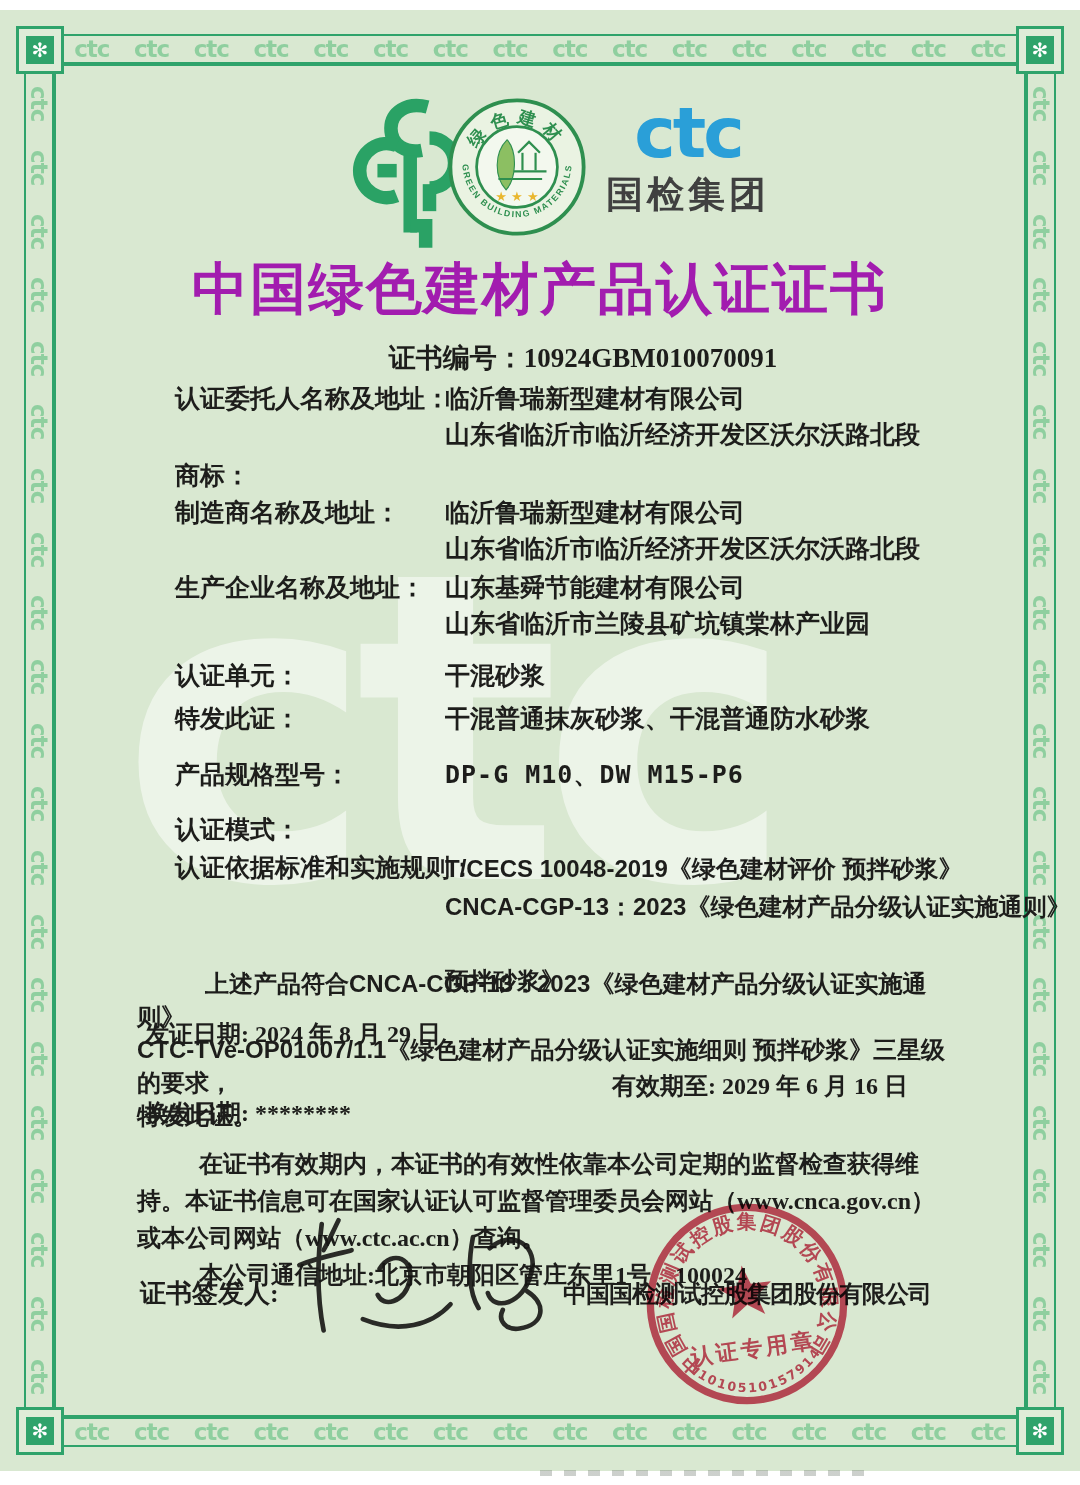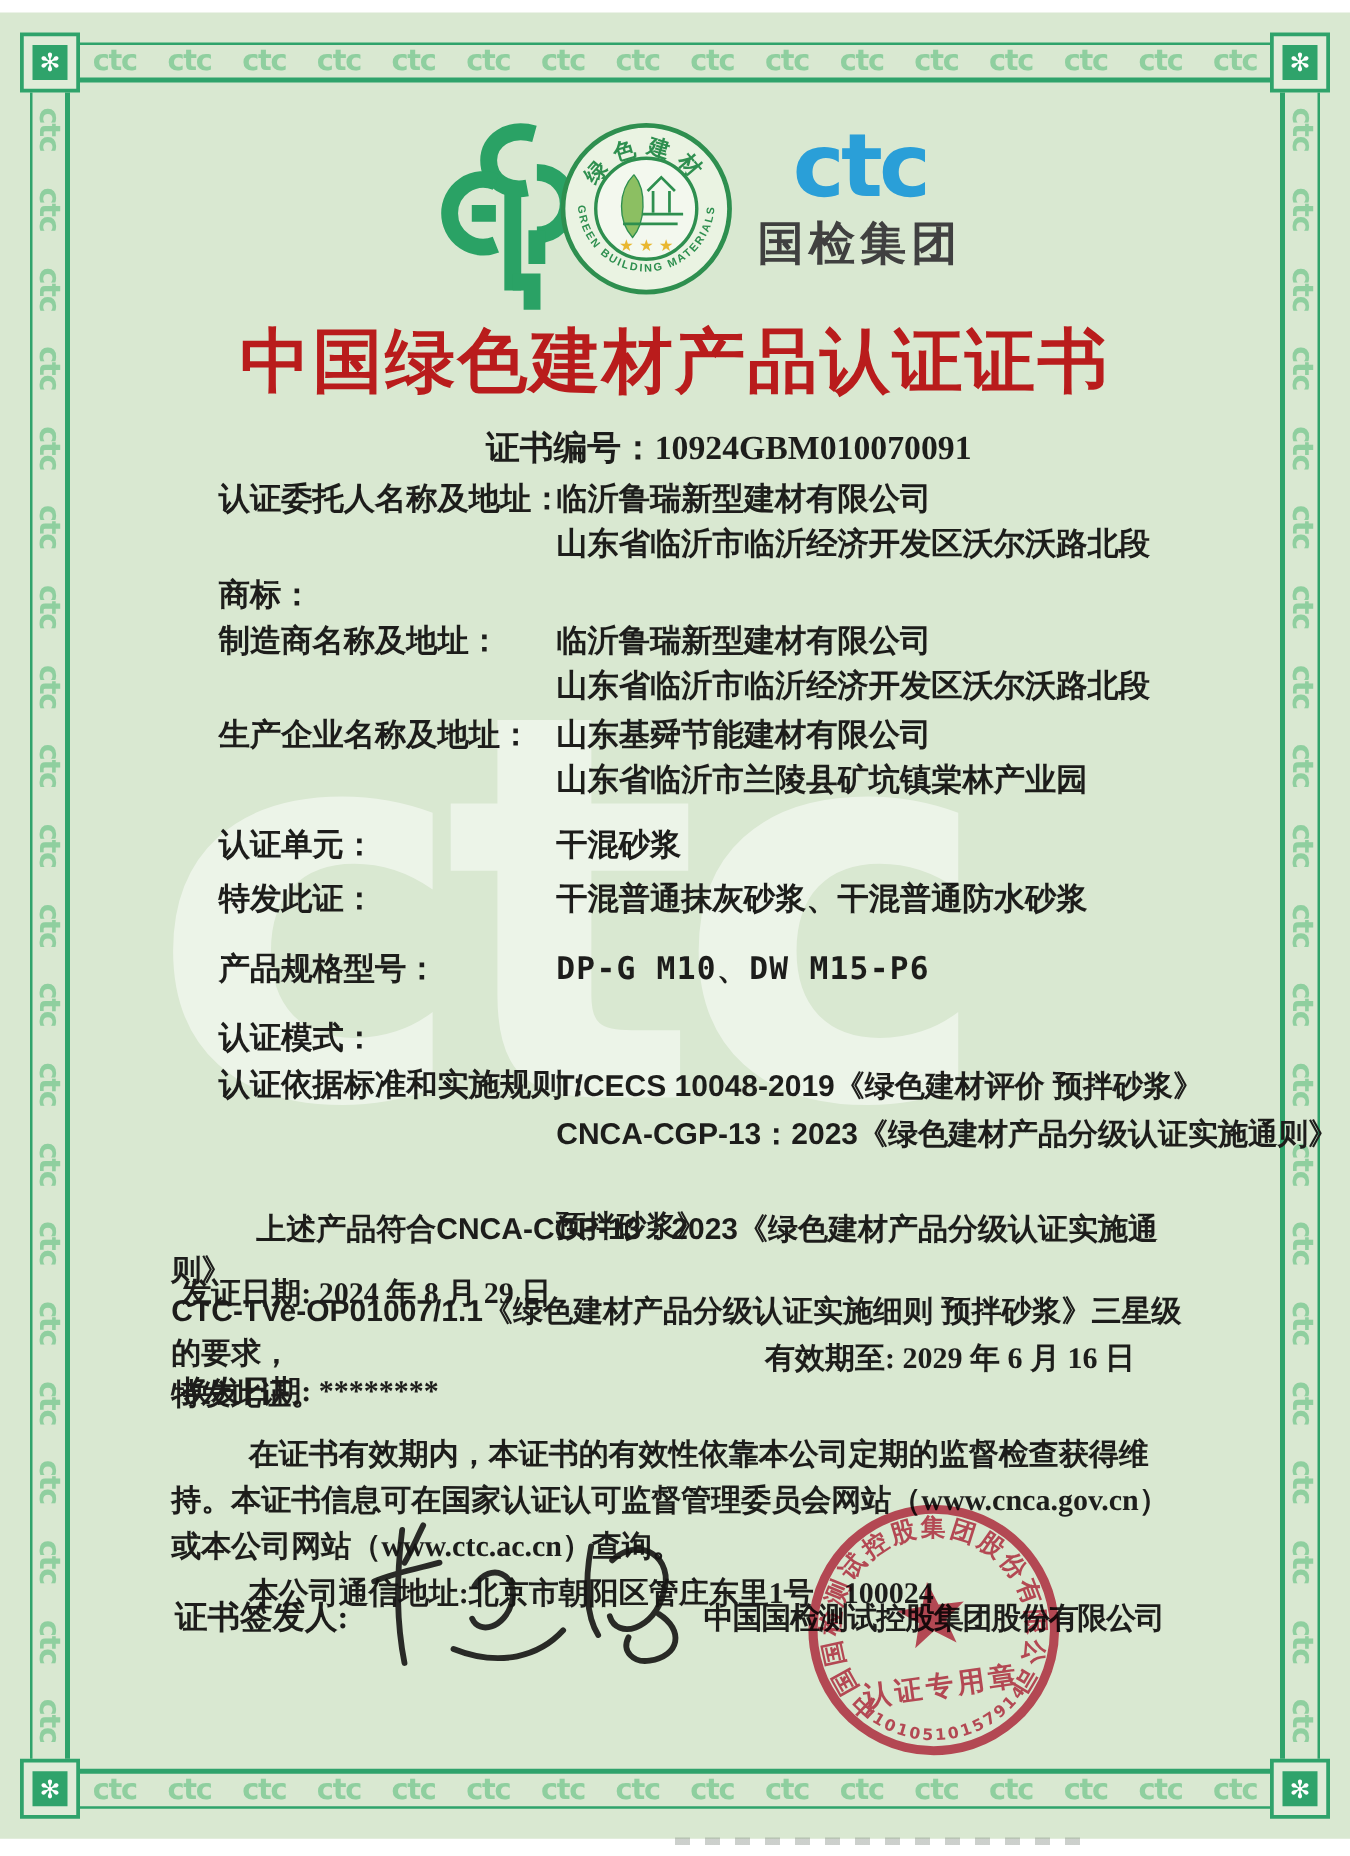--- a/index.html
+++ b/index.html
@@ -26,21 +26,21 @@
   .watermark{position:absolute;left:120px;top:470px;font-family:"DejaVu Sans",sans-serif;
              font-weight:bold;font-size:430px;letter-spacing:-20px;color:rgba(255,255,255,0.5);
              pointer-events:none;user-select:none;}
   
   .abs{position:absolute;}
   .ctc-logo-text{font-family:"DejaVu Sans","Liberation Sans",sans-serif;font-weight:bold;
                  font-size:70px;line-height:62px;color:#2a9fd8;letter-spacing:-3px;}
   .ctc-logo-sub{font-family:"DejaVu Sans","Liberation Sans",sans-serif;font-weight:bold;
                 font-size:37px;color:#404040;letter-spacing:4px;margin-top:6px;}
   .title{left:0;width:100%;top:242px;text-align:center;font-size:56px;font-weight:bold;
-         color:#b91c1c;letter-spacing:2px;}
+         color:#a21caf;letter-spacing:2px;}
   .certline{left:0;width:100%;top:330px;text-align:center;font-size:27px;font-weight:bold;padding-left:43px;}
   
   .lbl{position:absolute;left:175px;font-size:25px;font-weight:bold;white-space:nowrap;}
   .val{position:absolute;left:445px;font-size:25px;font-weight:bold;white-space:nowrap;}
   .val-sans{font-family:Liberation Sans, sans-serif;font-size:24px;}
   .val-mono{font-family:"DejaVu Sans Mono",monospace;font-size:25px;letter-spacing:1px;}
   
   .statement{left:137px;top:957px;width:830px;font-family:"Liberation Sans","DejaVu Sans",sans-serif;
              font-size:24px;font-weight:bold;line-height:33px;}
   .statement .ind{text-indent:68px;}

